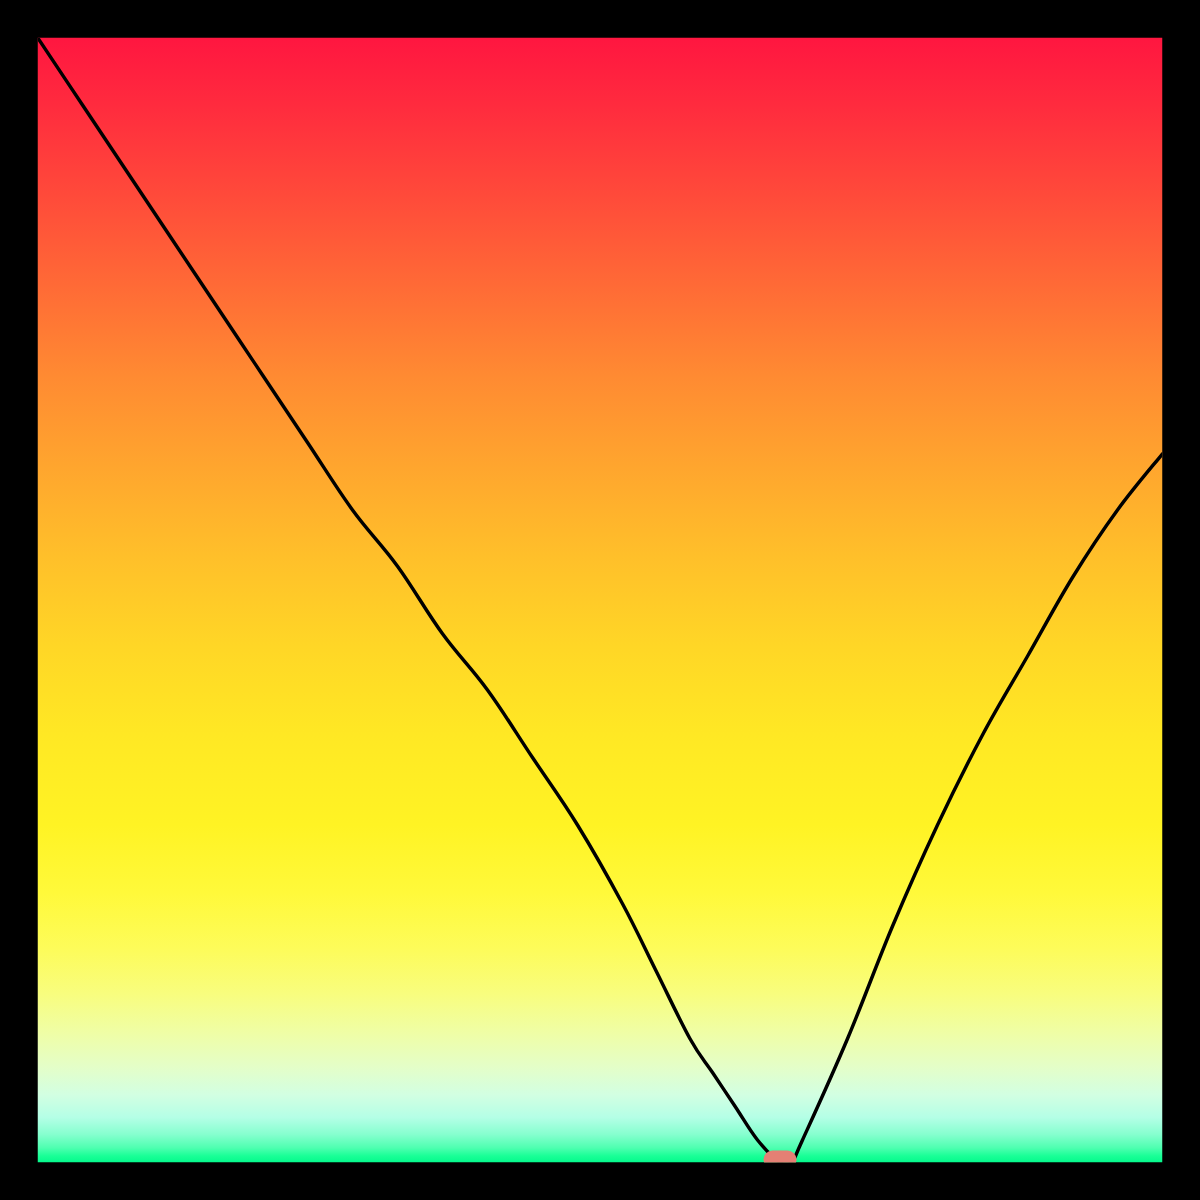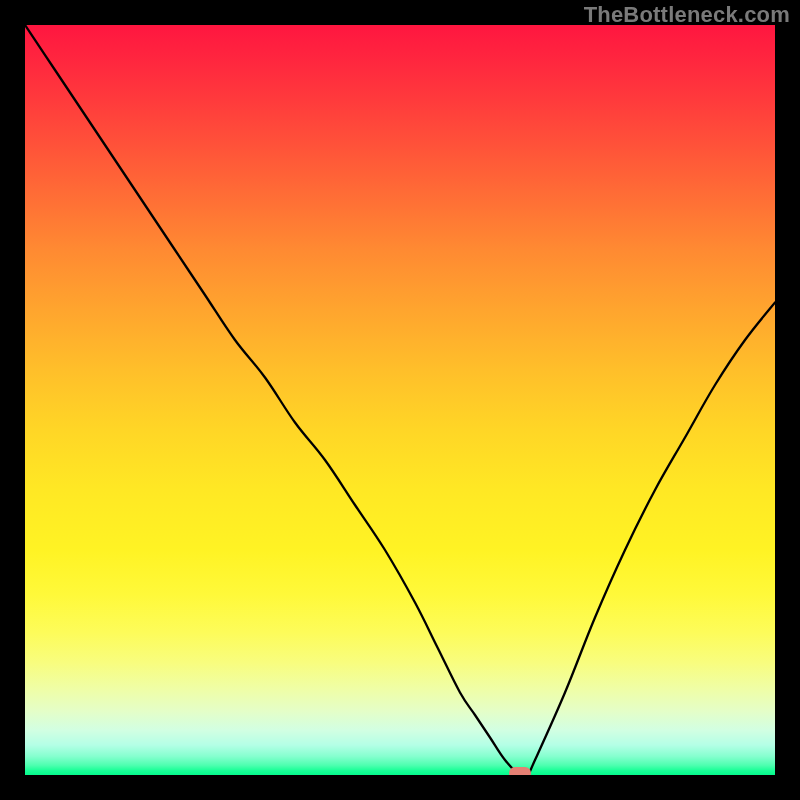--- a/index.html
+++ b/index.html
@@ -62,21 +62,20 @@
     font-size: 22px;
     font-weight: 600;
     color: #7a7a7a;
     letter-spacing: 0.2px;
   }
 </style>
 </head>
 <body>
 
 <div class="frame">
-  <div class="watermark">TheBottleneck.com</div>
   <div class="plot-area">
     <div class="gradient-bg"></div>
     <svg class="curve" viewBox="0 0 750 750" preserveAspectRatio="none">
       <path id="curve-path" fill="none" stroke="#000" stroke-width="2.3" stroke-linecap="round" stroke-linejoin="round" d="M 0.00 0.00 C 5.40 8.10, 19.20 28.80, 30.00 45.00 C 40.80 61.20, 49.20 73.80, 60.00 90.00 C 70.80 106.20, 79.20 118.80, 90.00 135.00 C 100.80 151.20, 109.20 163.80, 120.00 180.00 C 130.80 196.20, 139.20 208.80, 150.00 225.00 C 160.80 241.20, 169.20 253.80, 180.00 270.00 C 190.80 286.20, 199.20 300.15, 210.00 315.00 C 220.80 329.85, 229.20 337.65, 240.00 352.50 C 250.80 367.35, 259.20 382.65, 270.00 397.50 C 280.80 412.35, 289.20 420.15, 300.00 435.00 C 310.80 449.85, 319.20 463.80, 330.00 480.00 C 340.80 496.20, 349.20 507.45, 360.00 525.00 C 370.80 542.55, 380.55 559.95, 390.00 577.50 C 399.45 595.05, 404.40 606.30, 412.50 622.50 C 420.60 638.70, 428.25 655.35, 435.00 667.50 C 441.75 679.65, 444.60 681.90, 450.00 690.00 C 455.40 698.10, 459.60 704.40, 465.00 712.50 C 470.40 720.60, 474.60 728.25, 480.00 735.00 C 485.40 741.75, 490.95 747.30, 495.00 750.00 C 499.05 752.70, 499.80 752.70, 502.50 750.00 C 505.20 747.30, 503.25 749.85, 510.00 735.00 C 516.75 720.15, 529.20 693.15, 540.00 667.50 C 550.80 641.85, 559.20 618.15, 570.00 592.50 C 580.80 566.85, 589.20 547.95, 600.00 525.00 C 610.80 502.05, 619.20 485.25, 630.00 465.00 C 640.80 444.75, 649.20 431.40, 660.00 412.50 C 670.80 393.60, 679.20 377.55, 690.00 360.00 C 700.80 342.45, 709.20 329.85, 720.00 315.00 C 730.80 300.15, 744.60 284.25, 750.00 277.50"></path>
     </svg>
     <div class="marker" id="marker" style="left: 483.75px; top: 742.375px; width: 22.5px; height: 11.25px;"></div>
   </div>
 </div>
 
 </body></html>

